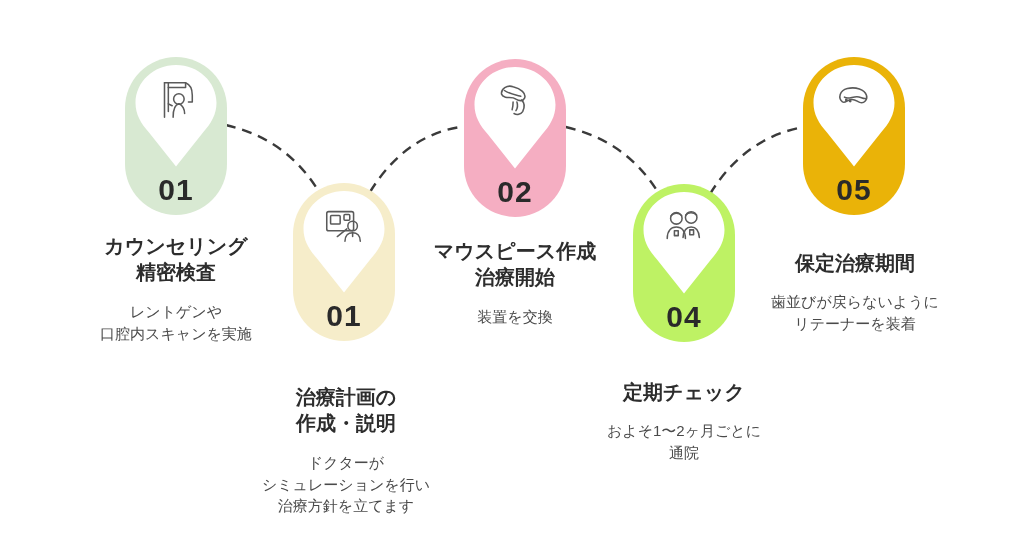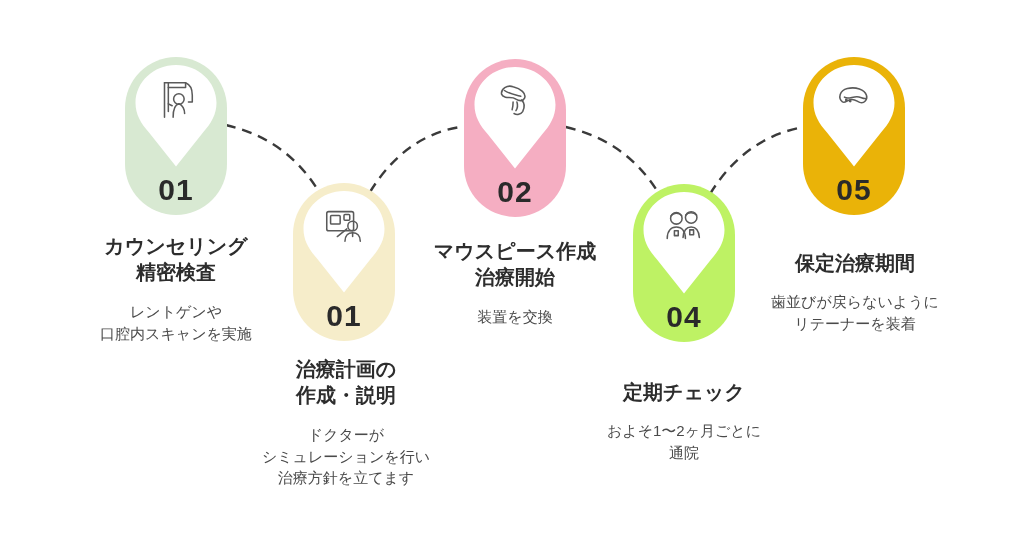--- a/index.html
+++ b/index.html
@@ -121,21 +121,21 @@
     <div class="title">
       <div>カウンセリング</div>
       <div>精密検査</div>
     </div>
     <div class="desc">
       <div>レントゲンや</div>
       <div>口腔内スキャンを実施</div>
     </div>
   </div>
 
-  <div class="label" style="left:226px;top:356px">
+  <div class="label" style="left:226px;top:384px">
     <div class="title">
       <div>治療計画の</div>
       <div>作成・説明</div>
     </div>
     <div class="desc">
       <div>ドクターが</div>
       <div>シミュレーションを行い</div>
       <div>治療方針を立てます</div>
     </div>
   </div>

